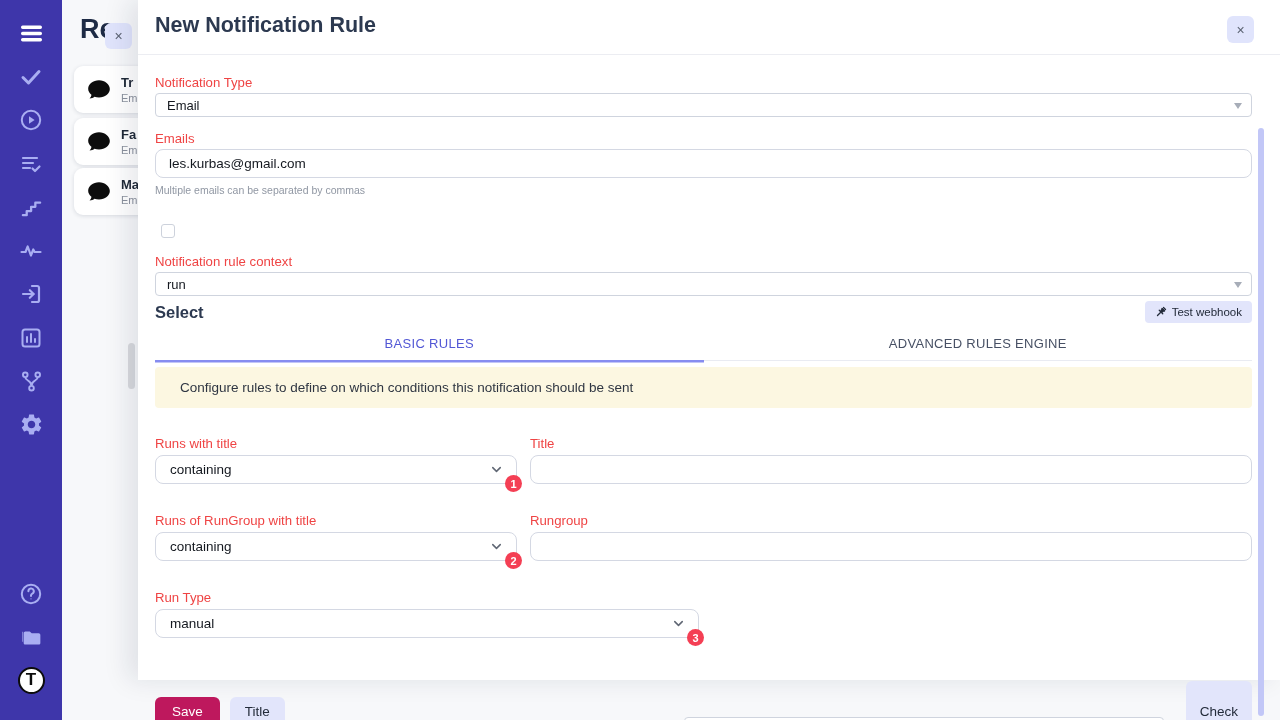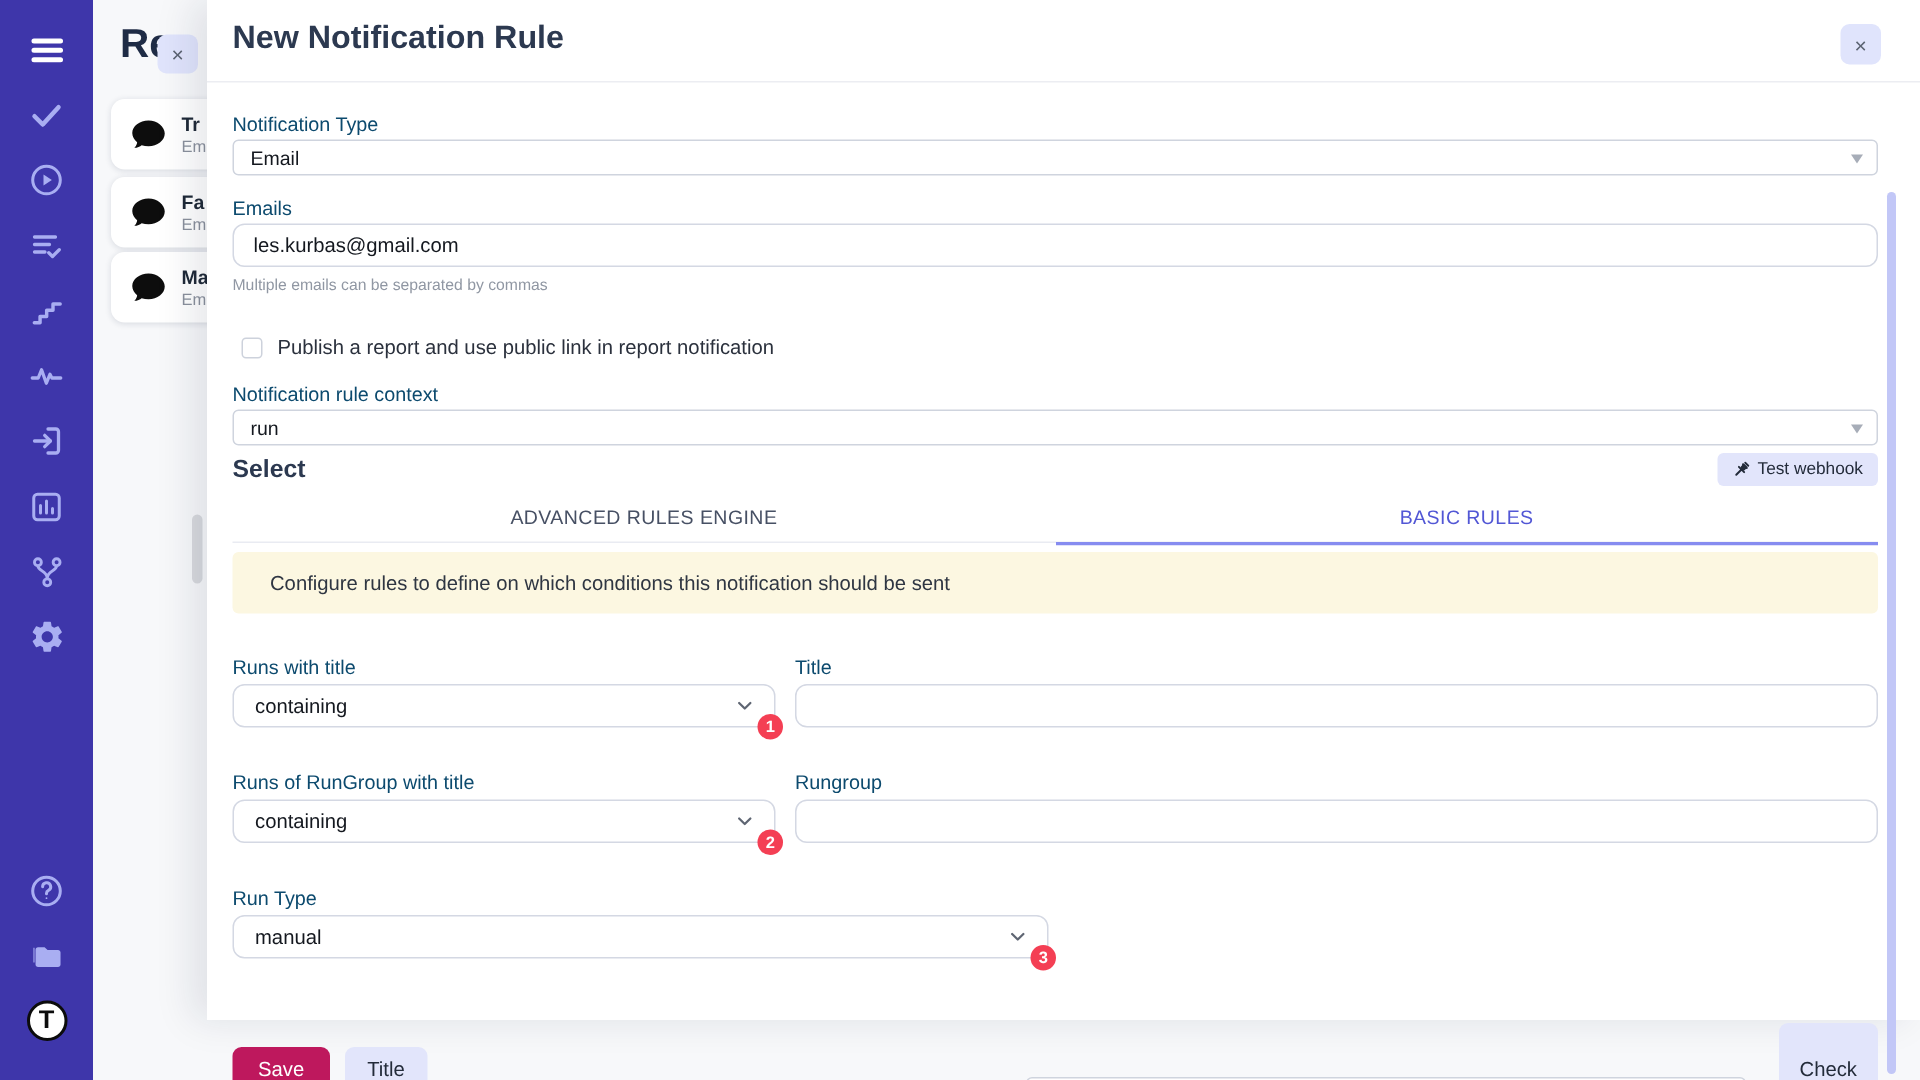--- a/index.html
+++ b/index.html
@@ -34,21 +34,21 @@
   .panel-scroll { position:absolute; left:66px; top:343px; width:7px; height:46px; background:#d8dade; border-radius:4px; }
 
   
   .modal { position:absolute; left:138px; top:0; width:1142px; height:680px; background:#ffffff; z-index:2;
            box-shadow:-10px 0 24px rgba(20,25,60,.10); }
   .modal-header { height:55px; border-bottom:1px solid #ecedf2; position:relative; }
   .modal-title { position:absolute; left:17px; top:13px; font-size:21.5px; font-weight:bold; color:#2c3950; }
   .modal-close { position:absolute; top:16px; right:26px; width:27px; height:27px; }
   .modal-body { padding:0 28px 0 17px; }
 
-  .flabel { font-size:13.2px; color:#0c4a6e; line-height:15px; }
+  .flabel { font-size:13.2px; color:#ef4444; line-height:15px; }
   .native-select { position:relative; border:1px solid #cfd4de; border-radius:4px; height:24px;
                    display:flex; align-items:center; padding:0 26px 0 11px; font-size:13px; color:#14181f;
                    background:#fff; cursor:pointer; }
   .native-select::after { content:""; position:absolute; right:9px; top:9px; border-left:4.5px solid transparent;
                    border-right:4.5px solid transparent; border-top:6px solid #a7adb8; }
   .text-input { width:100%; border:1px solid #d4d8e3; border-radius:8px; height:29px; padding:0 13px;
                 font-size:13.5px; color:#14181f; background:#fff; outline:none; font-family:inherit; }
   .helper { font-size:10.5px; color:#9097a3; margin-top:6px; }
 
   .mt1 { margin-top:20px; } .mt2 { margin-top:3px; } .mt3 { margin-top:14px; }
@@ -233,42 +233,41 @@
     </div>
 
     <div class="flabel mt3">Emails</div>
     <div class="mt2">
       <input class="text-input" value="les.kurbas@gmail.com" style="">
     </div>
     <div class="helper">Multiple emails can be separated by commas</div>
 
     <div class="checkbox-row">
       <span class="checkbox-box"></span>
-      <span class="checkbox-label">Publish a report and use public link in report notification</span>
     </div>
 
     <div class="flabel" style="margin-top:16px;">Notification rule context</div>
     <div class="native-select mt2">
       <span>run</span>
     </div>
 
     <div class="rules-row">
       <div class="rules-heading">Select</div>
       <button class="chip-btn test-webhook">
         <svg width="12" height="12" viewBox="0 0 24 24" fill="none" stroke="#232b3a" stroke-width="2.6" stroke-linecap="round">
             <path d="M13 11L5 19M14 5l5 5M8.5 8.5l7 7M17 3l4 4"></path>
             <path d="M15 4l5 5-3.2 3.2a3.5 3.5 0 0 1-5-5z" fill="#232b3a" stroke="none"></path>
           </svg>
         <span>Test webhook</span>
       </button>
     </div>
 
     <div class="tabs">
+      <div class="tab active">BASIC RULES</div>
       <div class="tab">ADVANCED RULES ENGINE</div>
-      <div class="tab active">BASIC RULES</div>
     </div>
 
     <div class="info-box">Configure rules to define on which conditions this notification should be sent</div>
 
     <div class="rrow mtrow1">
       <div class="col-l">
         <div class="flabel">Runs with title</div>
         <div class="dropdown">
           <span>containing</span>
           <svg width="15" height="15" viewBox="0 0 24 24" fill="none" stroke="#5f6673" stroke-width="2.4" stroke-linecap="round" stroke-linejoin="round">

